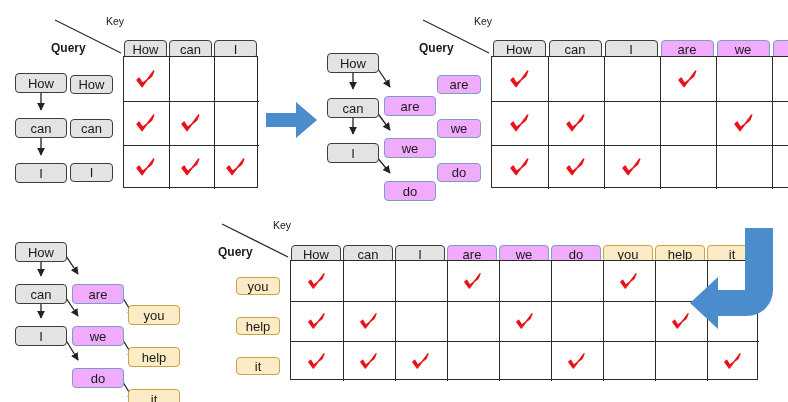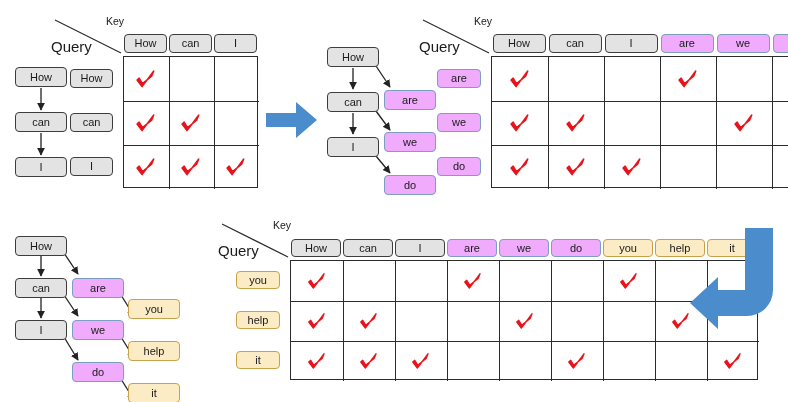--- a/index.html
+++ b/index.html
@@ -5,42 +5,42 @@
   html,body{margin:0;padding:0;background:#ffffff;}
   body{width:788px;height:402px;position:relative;overflow:hidden;
        font-family:"Liberation Sans","DejaVu Sans",sans-serif;}
 
   .stage{position:absolute;left:0;top:0;width:788px;height:402px;}
 
   
   .chip{
     position:absolute;box-sizing:border-box;
     display:flex;align-items:center;justify-content:center;
-    border-radius:4px;font-size:11px;line-height:1;
-    color:#1a1a1a;white-space:nowrap;
+    border-radius:4px;font-size:13px;line-height:1;
+    color:#1a1a1a;white-space:nowrap;margin-top:6px;
   }
   .chip.gray{background:#e3e3e3;border:1.3px solid #3d3d3d;}
   .chip.blue{background:#f0abfc;border:1.3px solid #7c9ec2;}
   .chip.yellow{background:#fcecc6;border:1.3px solid #c8a24a;}
 
   
   .matrix{position:absolute;}
   .grid{position:absolute;box-sizing:border-box;border:1.4px solid #2b2b2b;background:#fff;}
   .gline-v,.gline-h{position:absolute;background:#2b2b2b;}
   .gline-v{width:1.2px;}
   .gline-h{height:1.2px;}
 
   .check{position:absolute;width:22px;height:22px;}
   .check svg{display:block;width:100%;height:100%;}
 
   
   .kq{position:absolute;width:74px;height:40px;text-align:center;}
   .kq .diag{position:absolute;left:0;top:0;width:100%;height:100%;}
   .kq .key{position:absolute;right:1px;top:-1px;font-size:10.5px;color:#1a1a1a;}
-  .kq .query{position:absolute;left:0px;bottom:1px;font-size:15px;color:#1a1a1a;}
+  .kq .query{position:absolute;left:0px;bottom:1px;font-size:12px;color:#1a1a1a;font-weight:bold;}
 
   
   .tree{position:absolute;}
   .tree svg{position:absolute;left:0;top:0;overflow:visible;}
 
   
   .bigarrow{position:absolute;}
   .bigarrow svg{display:block;}
 </style>
 </head>

